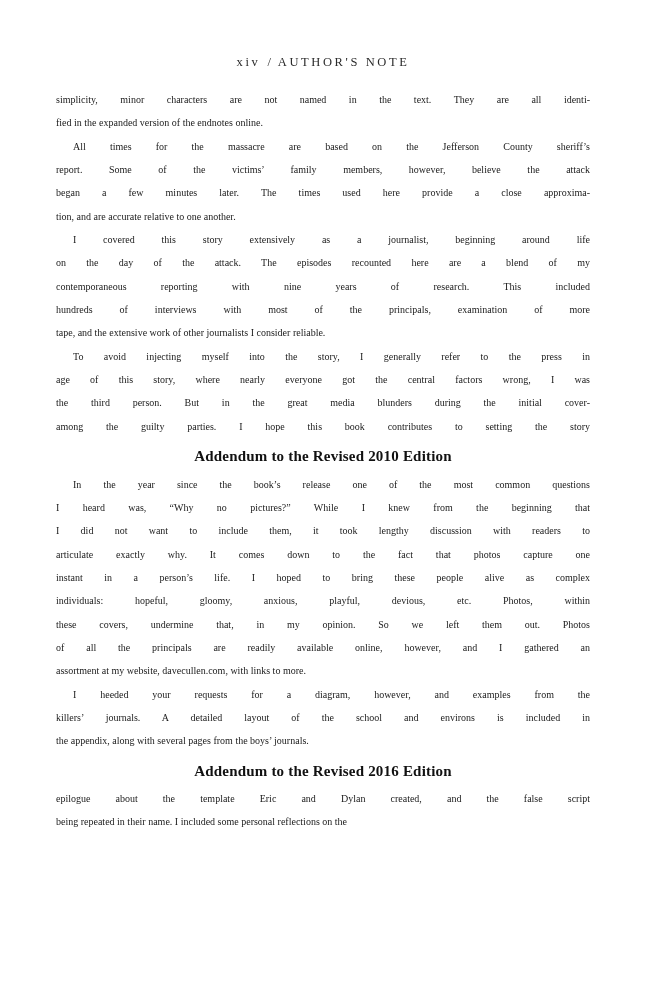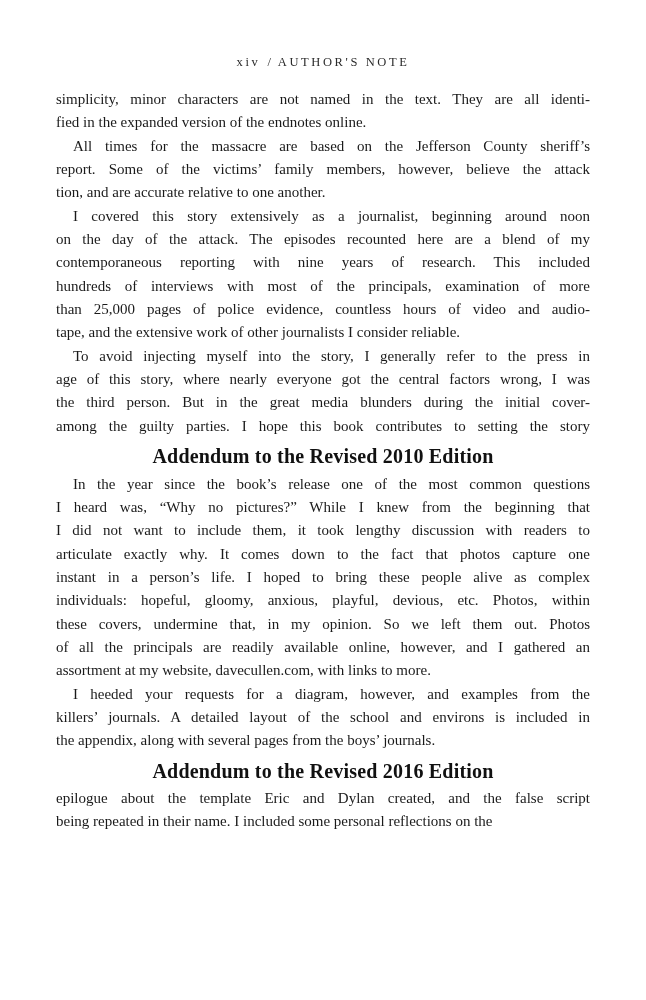--- a/index.html
+++ b/index.html
@@ -34,37 +34,37 @@
   .text-block {
     position: absolute;
     top: 88px;
     left: 56px;
     width: 534px;
   }
   .paragraph {
     margin: 0;
   }
   .line {
-    font-size: 15px;
+    font-size: 10px;
     line-height: 23.35px;
     height: 23.35px;
     overflow: hidden;
     text-align: justify;
     text-align-last: justify;
     white-space: nowrap;
   }
   .line.last {
     text-align-last: left;
     white-space: normal;
   }
   .line.indent {
     text-indent: 17px;
   }
   .heading {
-    font-size: 20px;
+    font-size: 15px;
     font-weight: bold;
     text-align: center;
     line-height: 23.35px;
     margin-top: 7px;
     margin-bottom: 4px;
     letter-spacing: 0.2px;
     color: #111111;
   }
 </style>
 </head>
@@ -75,28 +75,28 @@
     <span>xiv</span><span class="sep">/</span><span>AUTHOR'S NOTE</span>
   </div>
   <div class="text-block">
       <div class="paragraph">
         <div class="line">simplicity, minor characters are not named in the text. They are all identi-</div>
         <div class="line last">fied in the expanded version of the endnotes online.</div>
       </div>
       <div class="paragraph">
         <div class="line indent">All times for the massacre are based on the Jefferson County sheriff’s</div>
         <div class="line">report. Some of the victims’ family members, however, believe the attack</div>
+        <div class="line">began a few minutes later. The times used here provide a close approxima-</div>
         <div class="line last">tion, and are accurate relative to one another.</div>
       </div>
       <div class="paragraph">
-        <div class="line indent">I covered this story extensively as a journalist, beginning around noon</div>
+        <div class="line indent">I covered this story extensively as a journalist, beginning around life</div>
         <div class="line">on the day of the attack. The episodes recounted here are a blend of my</div>
         <div class="line">contemporaneous reporting with nine years of research. This included</div>
         <div class="line">hundreds of interviews with most of the principals, examination of more</div>
-        <div class="line">than 25,000 pages of police evidence, countless hours of video and audio-</div>
         <div class="line last">tape, and the extensive work of other journalists I consider reliable.</div>
       </div>
       <div class="paragraph">
         <div class="line indent">To avoid injecting myself into the story, I generally refer to the press in</div>
         <div class="line">age of this story, where nearly everyone got the central factors wrong, I was</div>
         <div class="line">the third person. But in the great media blunders during the initial cover-</div>
         <div class="line">among the guilty parties. I hope this book contributes to setting the story</div>
       </div>
       <div class="heading">Addendum to the Revised 2010 Edition</div>
       <div class="paragraph">

